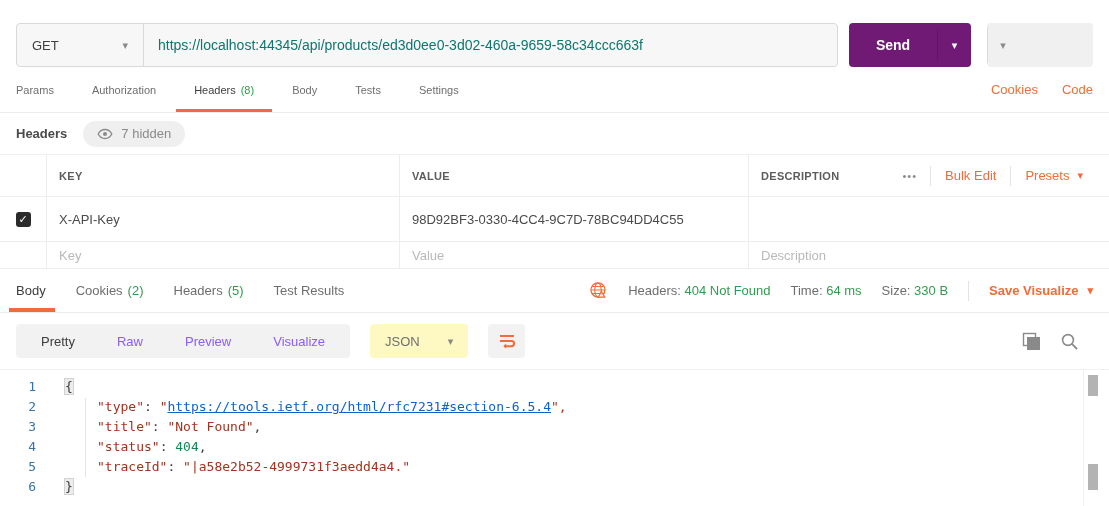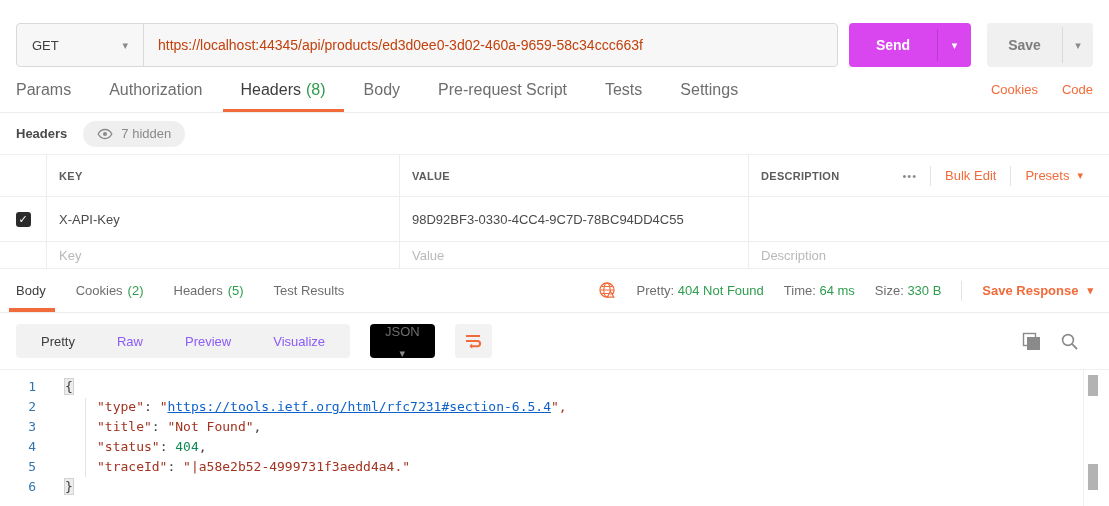--- a/index.html
+++ b/index.html
@@ -7,32 +7,32 @@
   .app {
     width:1109px; height:506px; position:relative; overflow:hidden;
     font-family:"Liberation Sans", sans-serif; background:#fff; color:#3d3d3d;
   }
   
   .topbar { height:67px; display:flex; align-items:flex-end; padding:0 16px; }
   .method-url { display:flex; flex:1; height:44px; border:1px solid #d9d9d9; border-radius:4px; background:#f7f7f7; overflow:hidden; }
   .method-select { width:127px; flex:none; display:flex; align-items:center; padding:0 15px; border-right:1px solid #d9d9d9; cursor:pointer; }
   .method-select .m { font-size:13px; color:#3e3e3e; font-weight:500; }
   .method-select .caret { margin-left:auto; color:#8a8a8a; font-size:11px; }
-  .url-input { flex:1; border:none; outline:none; background:transparent; padding:0 14px; font-size:14px; color:#c2410c; font-family:"Liberation Sans", sans-serif; }
-  .send-btn { margin-left:11px; width:122px; height:44px; flex:none; background:#d946ef; border:none; border-radius:4px; color:#fff; display:flex; align-items:stretch; cursor:pointer; padding:0; }
+  .url-input { flex:1; border:none; outline:none; background:transparent; padding:0 14px; font-size:14px; color:#0f766e; font-family:"Liberation Sans", sans-serif; }
+  .send-btn { margin-left:11px; width:122px; height:44px; flex:none; background:#701a75; border:none; border-radius:4px; color:#fff; display:flex; align-items:stretch; cursor:pointer; padding:0; }
   .send-btn .lbl { flex:1; display:flex; align-items:center; justify-content:center; font-size:14px; font-weight:700; font-family:"Liberation Sans", sans-serif; color:#fff; }
   .send-btn .sep { width:1px; background:rgba(0,0,0,.14); margin:6px 0; }
   .send-btn .caret { width:33px; display:flex; align-items:center; justify-content:center; font-size:11px; color:#fff; }
   .save-btn { margin-left:16px; width:106px; height:44px; flex:none; background:#f0f0f0; border:none; border-radius:4px; display:flex; align-items:stretch; cursor:pointer; padding:0; }
   .save-btn .lbl { flex:1; display:flex; align-items:center; justify-content:center; font-size:14px; font-weight:600; color:#7c7c7c; font-family:"Liberation Sans", sans-serif; }
   .save-btn .sep { width:1px; background:#dadada; margin:4px 0; }
   .save-btn .caret { width:30px; display:flex; align-items:center; justify-content:center; font-size:11px; color:#8a8a8a; }
   
   .req-tabs { height:46px; display:flex; align-items:stretch; padding:0 16px; border-bottom:1px solid #ececec; }
-  .rtab { position:relative; display:flex; align-items:center; margin-right:38px; font-size:16px; color:#6e6e6e; cursor:pointer; white-space:nowrap; }
+  .rtab { position:relative; display:flex; align-items:center; margin-right:38px; font-size:11px; color:#6e6e6e; cursor:pointer; white-space:nowrap; }
   .rtab.active { color:#3d3d3d; }
   .rtab .count { color:#2e9d4e; margin-left:5px; }
   .rtab .under { position:absolute; left:-18px; right:-18px; bottom:0; height:3px; background:#f26b3a; }
   .req-links { margin-left:auto; display:flex; align-items:center; gap:24px; }
   .olink { color:#f26b3a; font-size:13px; cursor:pointer; }
   
   .headers-head { height:41px; display:flex; align-items:center; padding:0 16px; gap:16px; }
   .headers-title { font-size:13px; font-weight:700; color:#4a4a4a; }
   .hidden-pill { height:26px; border-radius:13px; background:#efefef; display:flex; align-items:center; gap:8px; padding:0 14px; color:#8a8a8a; font-size:13px; cursor:pointer; }
   
@@ -60,21 +60,21 @@
   .meta-right { margin-left:auto; display:flex; align-items:center; gap:20px; }
   .meta-item { font-size:13px; color:#6e6e6e; white-space:nowrap; }
   .meta-item .val { color:#2e9d4e; }
   .save-resp { color:#f26b3a; font-size:13px; font-weight:600; display:flex; align-items:center; gap:9px; cursor:pointer; }
   .save-resp .caret { font-size:11px; }
   
   .view-bar { height:56px; display:flex; align-items:center; padding:0 16px; gap:20px; }
   .mode-group { height:34px; background:#f2f2f2; border-radius:4px; display:flex; align-items:center; padding:0 4px; }
   .mode { padding:0 21px; font-size:13px; color:#8b5cf6; cursor:pointer; }
   .mode.active { color:#3d3d3d; }
-  .lang-select { height:34px; background:#000000; border-radius:4px; display:flex; align-items:center; gap:8px; padding:0 15px; font-size:13px; color:#6e6e6e; cursor:pointer;flex-direction:column; }
+  .lang-select { height:34px; background:#fef9c3; border-radius:4px; display:flex; align-items:center; gap:28px; padding:0 15px; font-size:13px; color:#6e6e6e; cursor:pointer; }
   .lang-select .caret { color:#8a8a8a; font-size:11px; }
   .wrap-btn { width:37px; height:34px; background:#f2f2f2; border:none; border-radius:4px; display:flex; align-items:center; justify-content:center; cursor:pointer; }
   .vb-right { margin-left:auto; display:flex; align-items:center; gap:19px; padding-right:14px; }
   .icon-btn { background:none; border:none; cursor:pointer; display:flex; align-items:center; }
   
   .code-area { position:relative; height:138px; border-top:1px solid #f0f0f0; font-family:"DejaVu Sans Mono", monospace; font-size:13px; padding-top:7px; }
   .code-line { display:flex; height:20px; line-height:20px; }
   .ln { width:52px; flex:none; text-align:right; padding-right:16px; color:#3575ad; user-select:none; }
   .lc { white-space:pre; color:#3b3b3b; padding-left:13px; }
   .lc.ind { padding-left:45px; }
@@ -103,36 +103,34 @@
         <span class="caret">▾</span>
       </div>
       <input class="url-input" readonly="" value="https://localhost:44345/api/products/ed3d0ee0-3d02-460a-9659-58c34ccc663f" style="">
     </div>
     <button class="send-btn">
       <span class="lbl">Send</span>
       <span class="sep"></span>
       <span class="caret">▾</span>
     </button>
     <button class="save-btn">
-      <span class="lbl">Save</span>
       <span class="sep"></span>
       <span class="caret">▾</span>
     </button>
   </div>
 
   <div class="req-tabs">
     <div class="rtab">Params</div>
     <div class="rtab">Authorization</div>
     <div class="rtab active">
       <span>Headers</span>
       <span class="count">(8)</span>
       <span class="under"></span>
     </div>
     <div class="rtab">Body</div>
-    <div class="rtab">Pre-request Script</div>
     <div class="rtab">Tests</div>
     <div class="rtab">Settings</div>
     <div class="req-links">
       <span class="olink">Cookies</span>
       <span class="olink">Code</span>
     </div>
   </div>
 
   <div class="headers-head">
     <span class="headers-title">Headers</span>
@@ -211,26 +209,26 @@
     </div>
     <div class="mtab">Test Results</div>
     <div class="meta-right">
       <svg width="19" height="19" viewBox="0 0 19 19">
           <circle cx="9" cy="9" r="7" fill="none" stroke="#f26b3a" stroke-width="1.3"></circle>
           <ellipse cx="9" cy="9" rx="3.2" ry="7" fill="none" stroke="#f26b3a" stroke-width="1.1"></ellipse>
           <path d="M2.2 9h13.6M3.2 5.5h11.6M3.2 12.5h11.6" stroke="#f26b3a" stroke-width="1.1" fill="none"></path>
           <path d="M12.5 10.5l3.3 5.7h-6.6z" fill="#fff" stroke="#f26b3a" stroke-width="1.2"></path>
           <rect x="12.3" y="12.4" width="0.5" height="2" fill="#f26b3a"></rect>
         </svg>
-      <span class="meta-item"><span>Pretty:</span> <span class="val">404 Not Found</span></span>
+      <span class="meta-item"><span>Headers:</span> <span class="val">404 Not Found</span></span>
       <span class="meta-item"><span>Time:</span> <span class="val">64 ms</span></span>
       <span class="meta-item"><span>Size:</span> <span class="val">330 B</span></span>
       <span class="vdiv"></span>
       <span class="save-resp">
-        <span>Save Response</span>
+        <span>Save Visualize</span>
         <span class="caret">▾</span>
       </span>
     </div>
   </div>
 
   <div class="view-bar">
     <div class="mode-group">
       <span class="mode active">Pretty</span>
       <span class="mode">Raw</span>
       <span class="mode">Preview</span>

